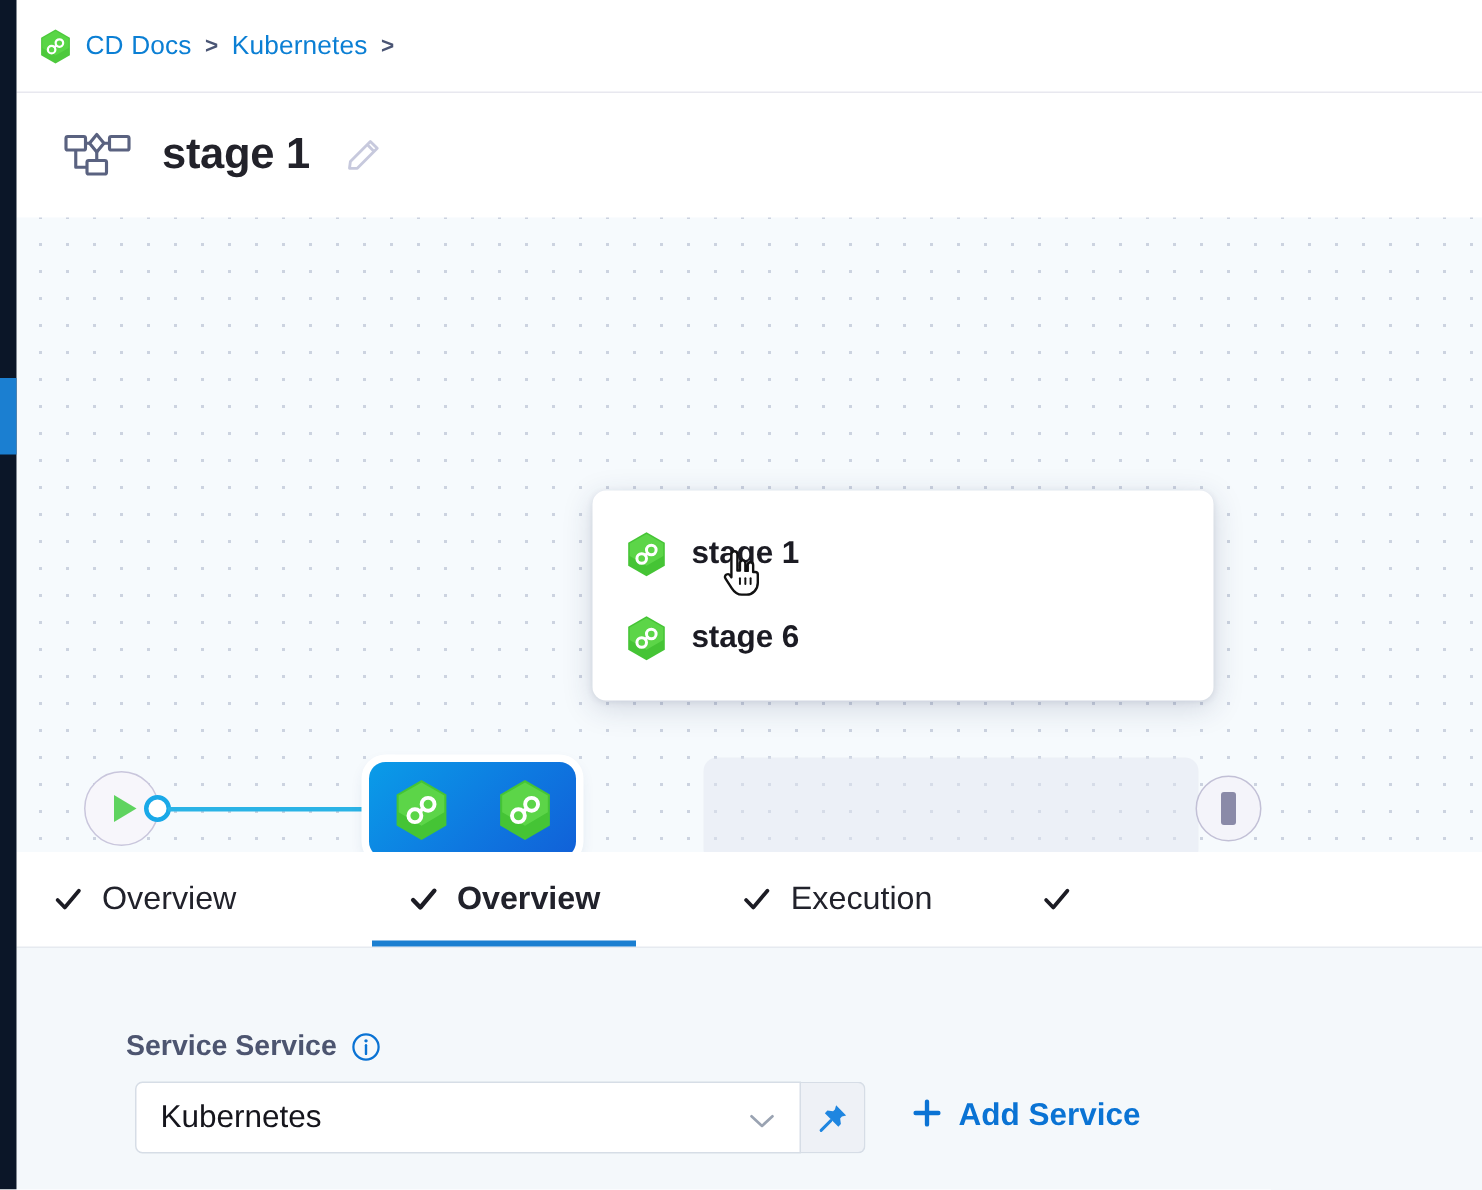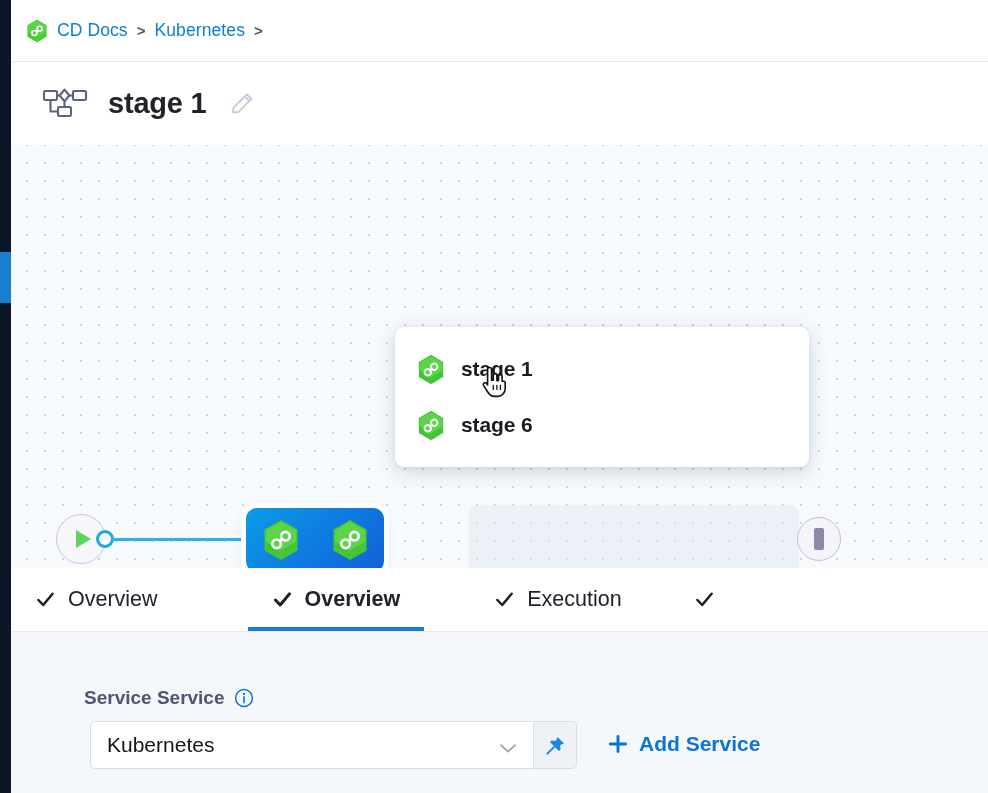--- a/index.html
+++ b/index.html
@@ -198,21 +198,21 @@
     width: 43px; height: 48px;
     background: #eef1f6; border: 1px solid #d6dde6; border-left: none;
     border-radius: 0 5px 5px 0;
     display: flex; align-items: center; justify-content: center;
     cursor: pointer;
   }
   .pin-icon { width: 21px; height: 21px; }
 
   .add-service {
     position: absolute; left: 597px; top: 100px;
-    display: flex; align-items: center; gap: 11px; cursor: pointer;
+    display: flex; gap: 11px; cursor: pointer;
   }
   .plus-icon { width: 20px; height: 20px; }
   .add-service-label {
     font-size: 21px; font-weight: bold; color: #0a73d4;
   }
 </style>
 </head>
 <body>
 
 <div id="app">

